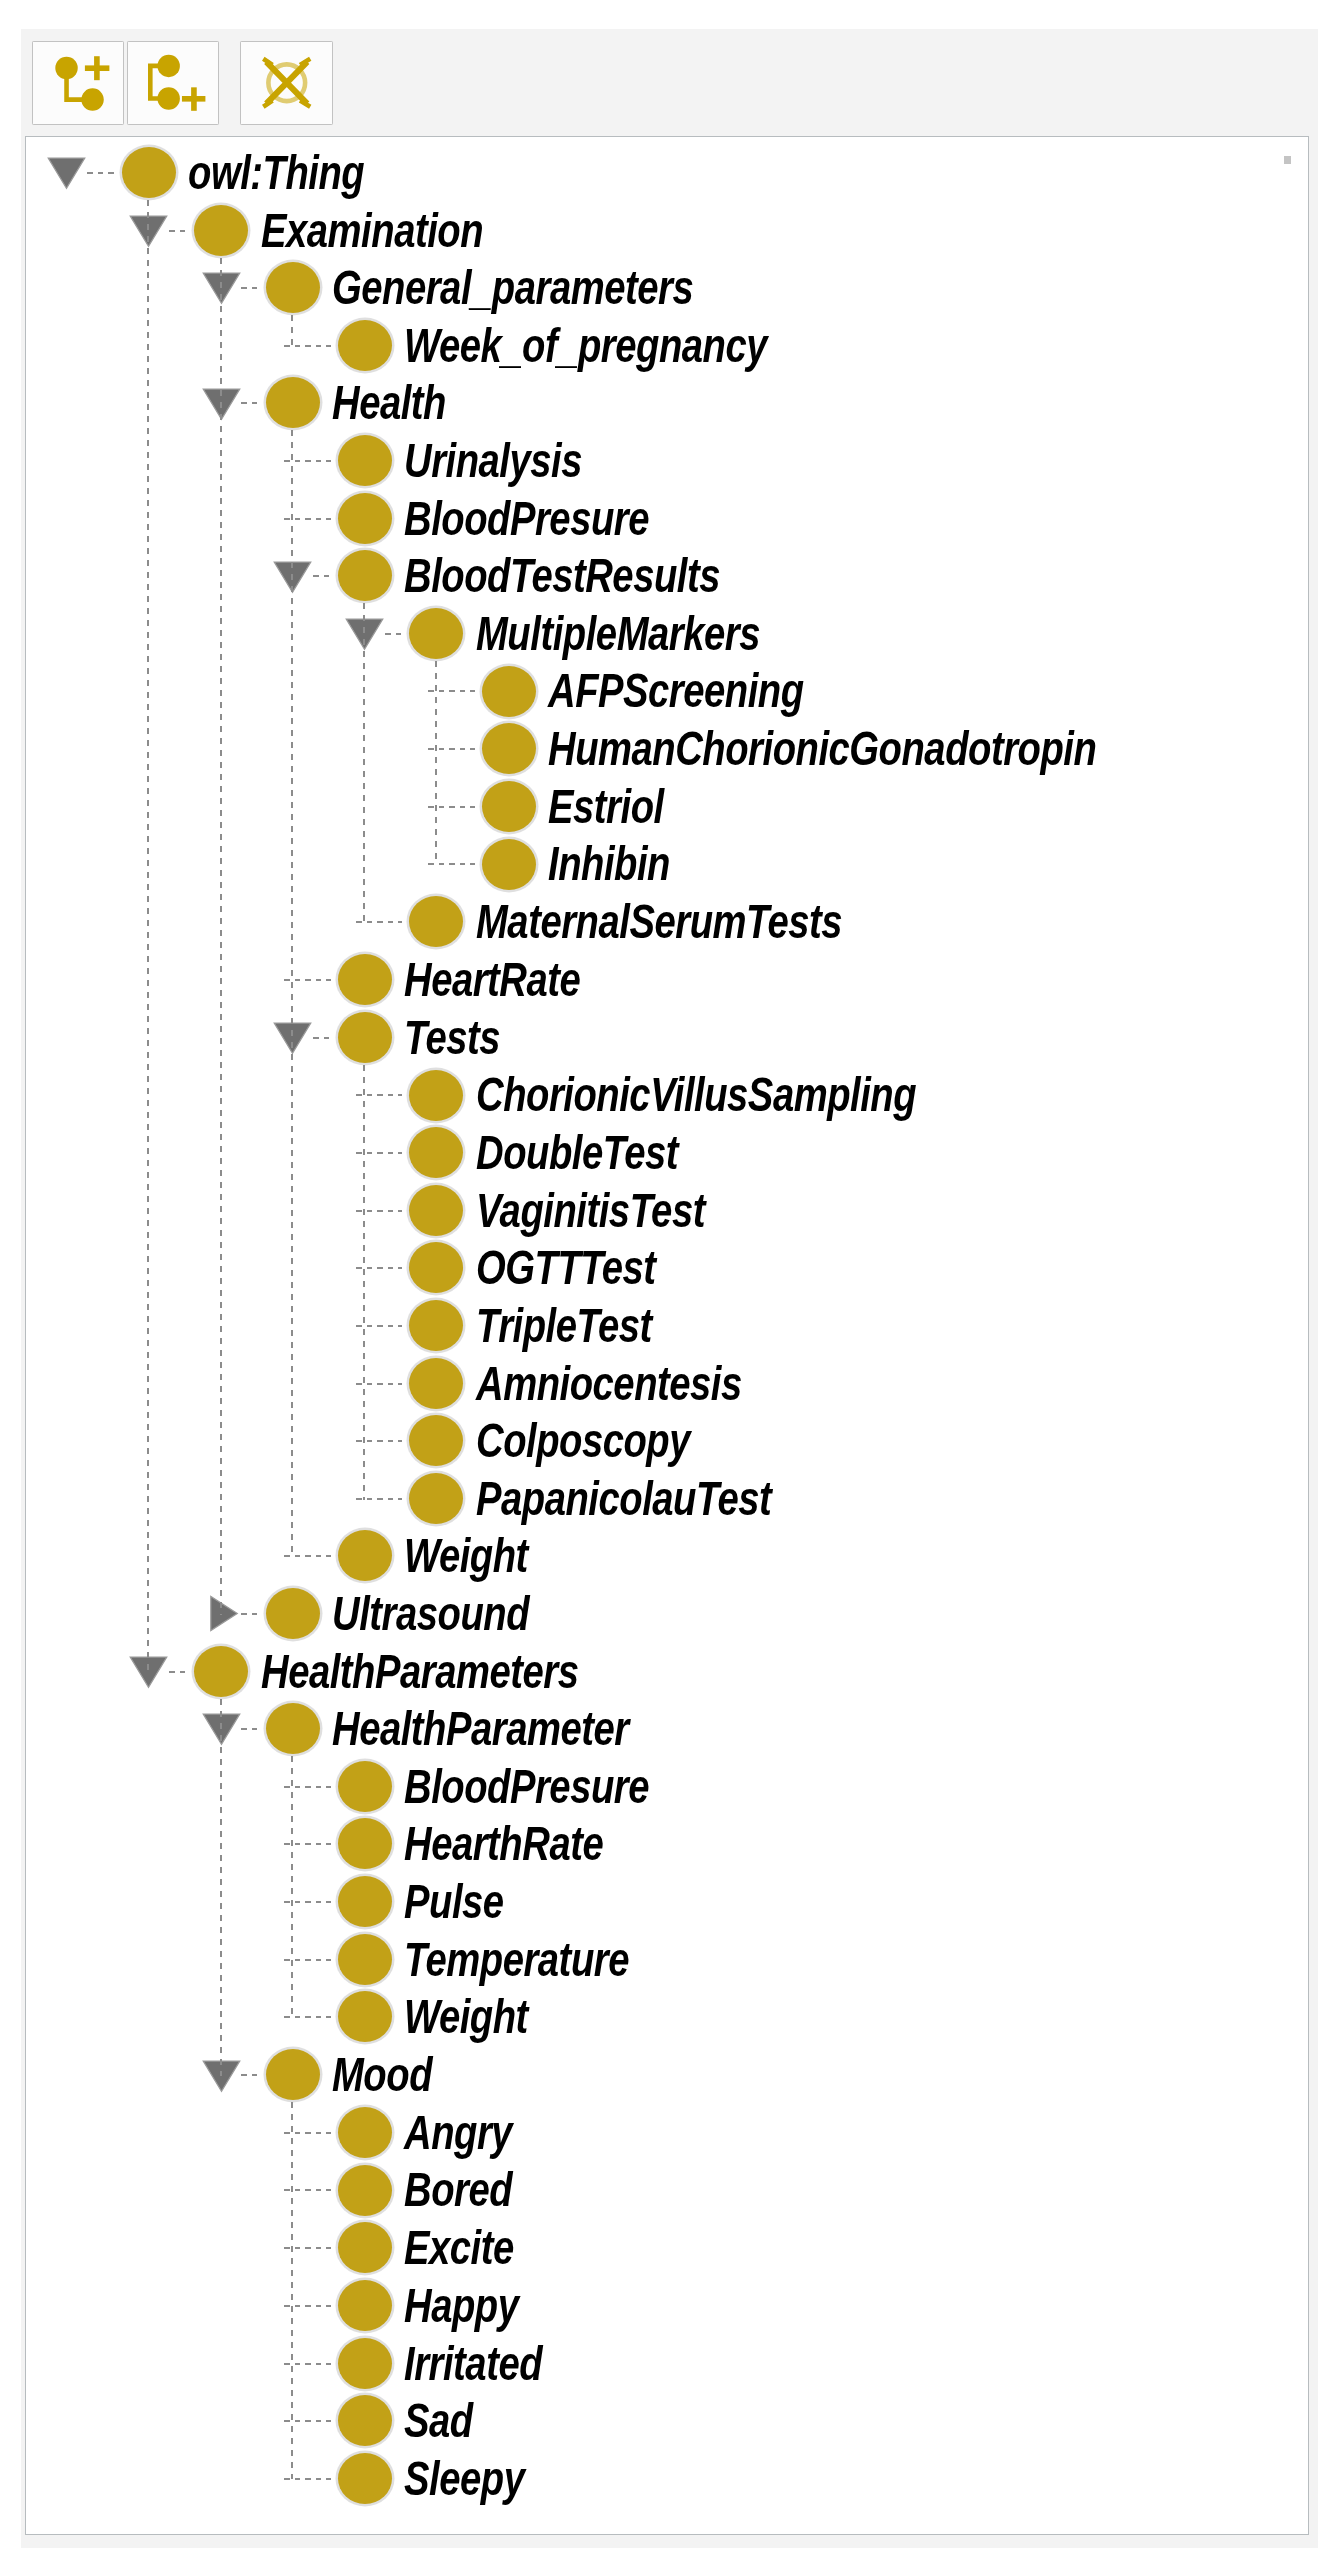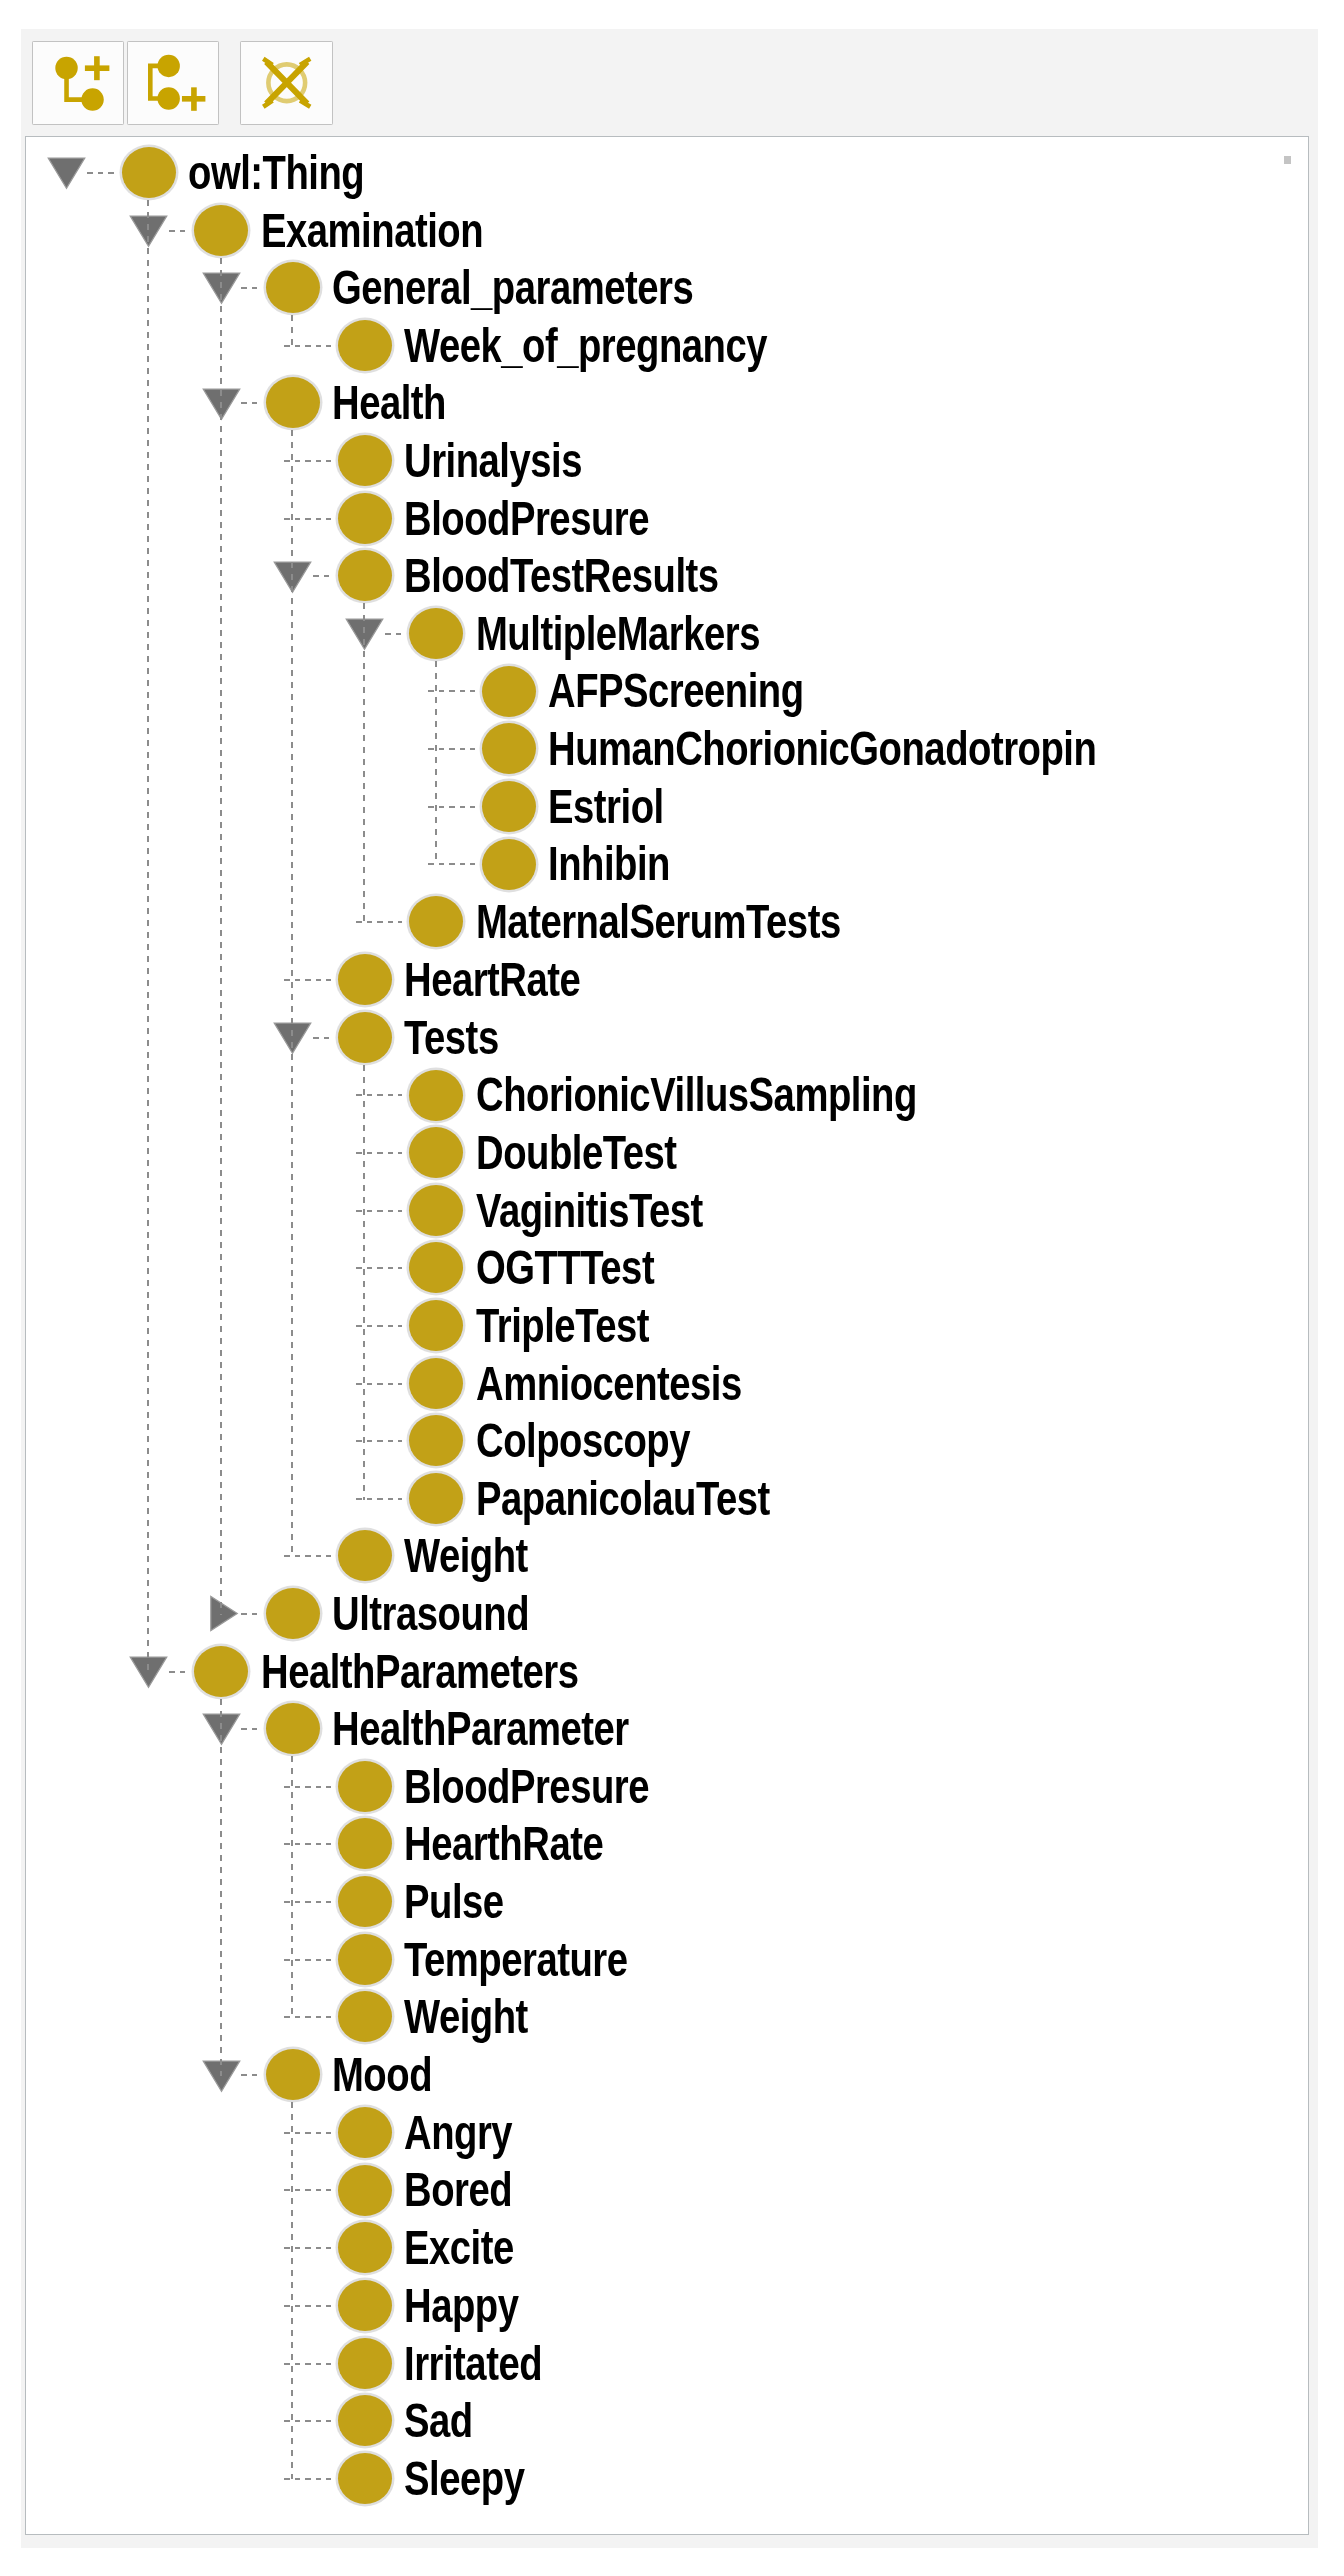--- a/index.html
+++ b/index.html
@@ -19,21 +19,21 @@
     cursor:pointer;
   }
   #btn-add-subclass{left:11.2px;width:92px;}
   #btn-add-sibling{left:106px;width:92px;}
   #btn-delete{left:219px;width:93px;}
   #tree-panel{
     position:absolute;left:4.4px;top:107px;width:1284px;height:2399px;
     box-sizing:border-box;background:#ffffff;border:1.9px solid #b7bcbf;
     overflow:hidden;
   }
-  #tree{position:absolute;left:0;top:0;width:100%;height:100%;}
+  #tree{position:absolute;left:0;top:0;width:100%;height:100%;font-style:italic;}
   .vline{position:absolute;width:1.9px;
     background:repeating-linear-gradient(180deg,#8c8c8c 0 6.2px,transparent 6.2px 12px);}
   .hline{position:absolute;height:1.9px;
     background:repeating-linear-gradient(90deg,#8c8c8c 0 5.6px,transparent 5.6px 10.6px);}
   .class-icon{
     position:absolute;width:54px;height:51px;border-radius:50%;
     background:#c2a117;box-shadow:0 0 0 2.5px rgba(185,185,185,0.45);
   }
   .toggle{position:absolute;width:39px;height:39px;cursor:pointer;}
   .node-label{

